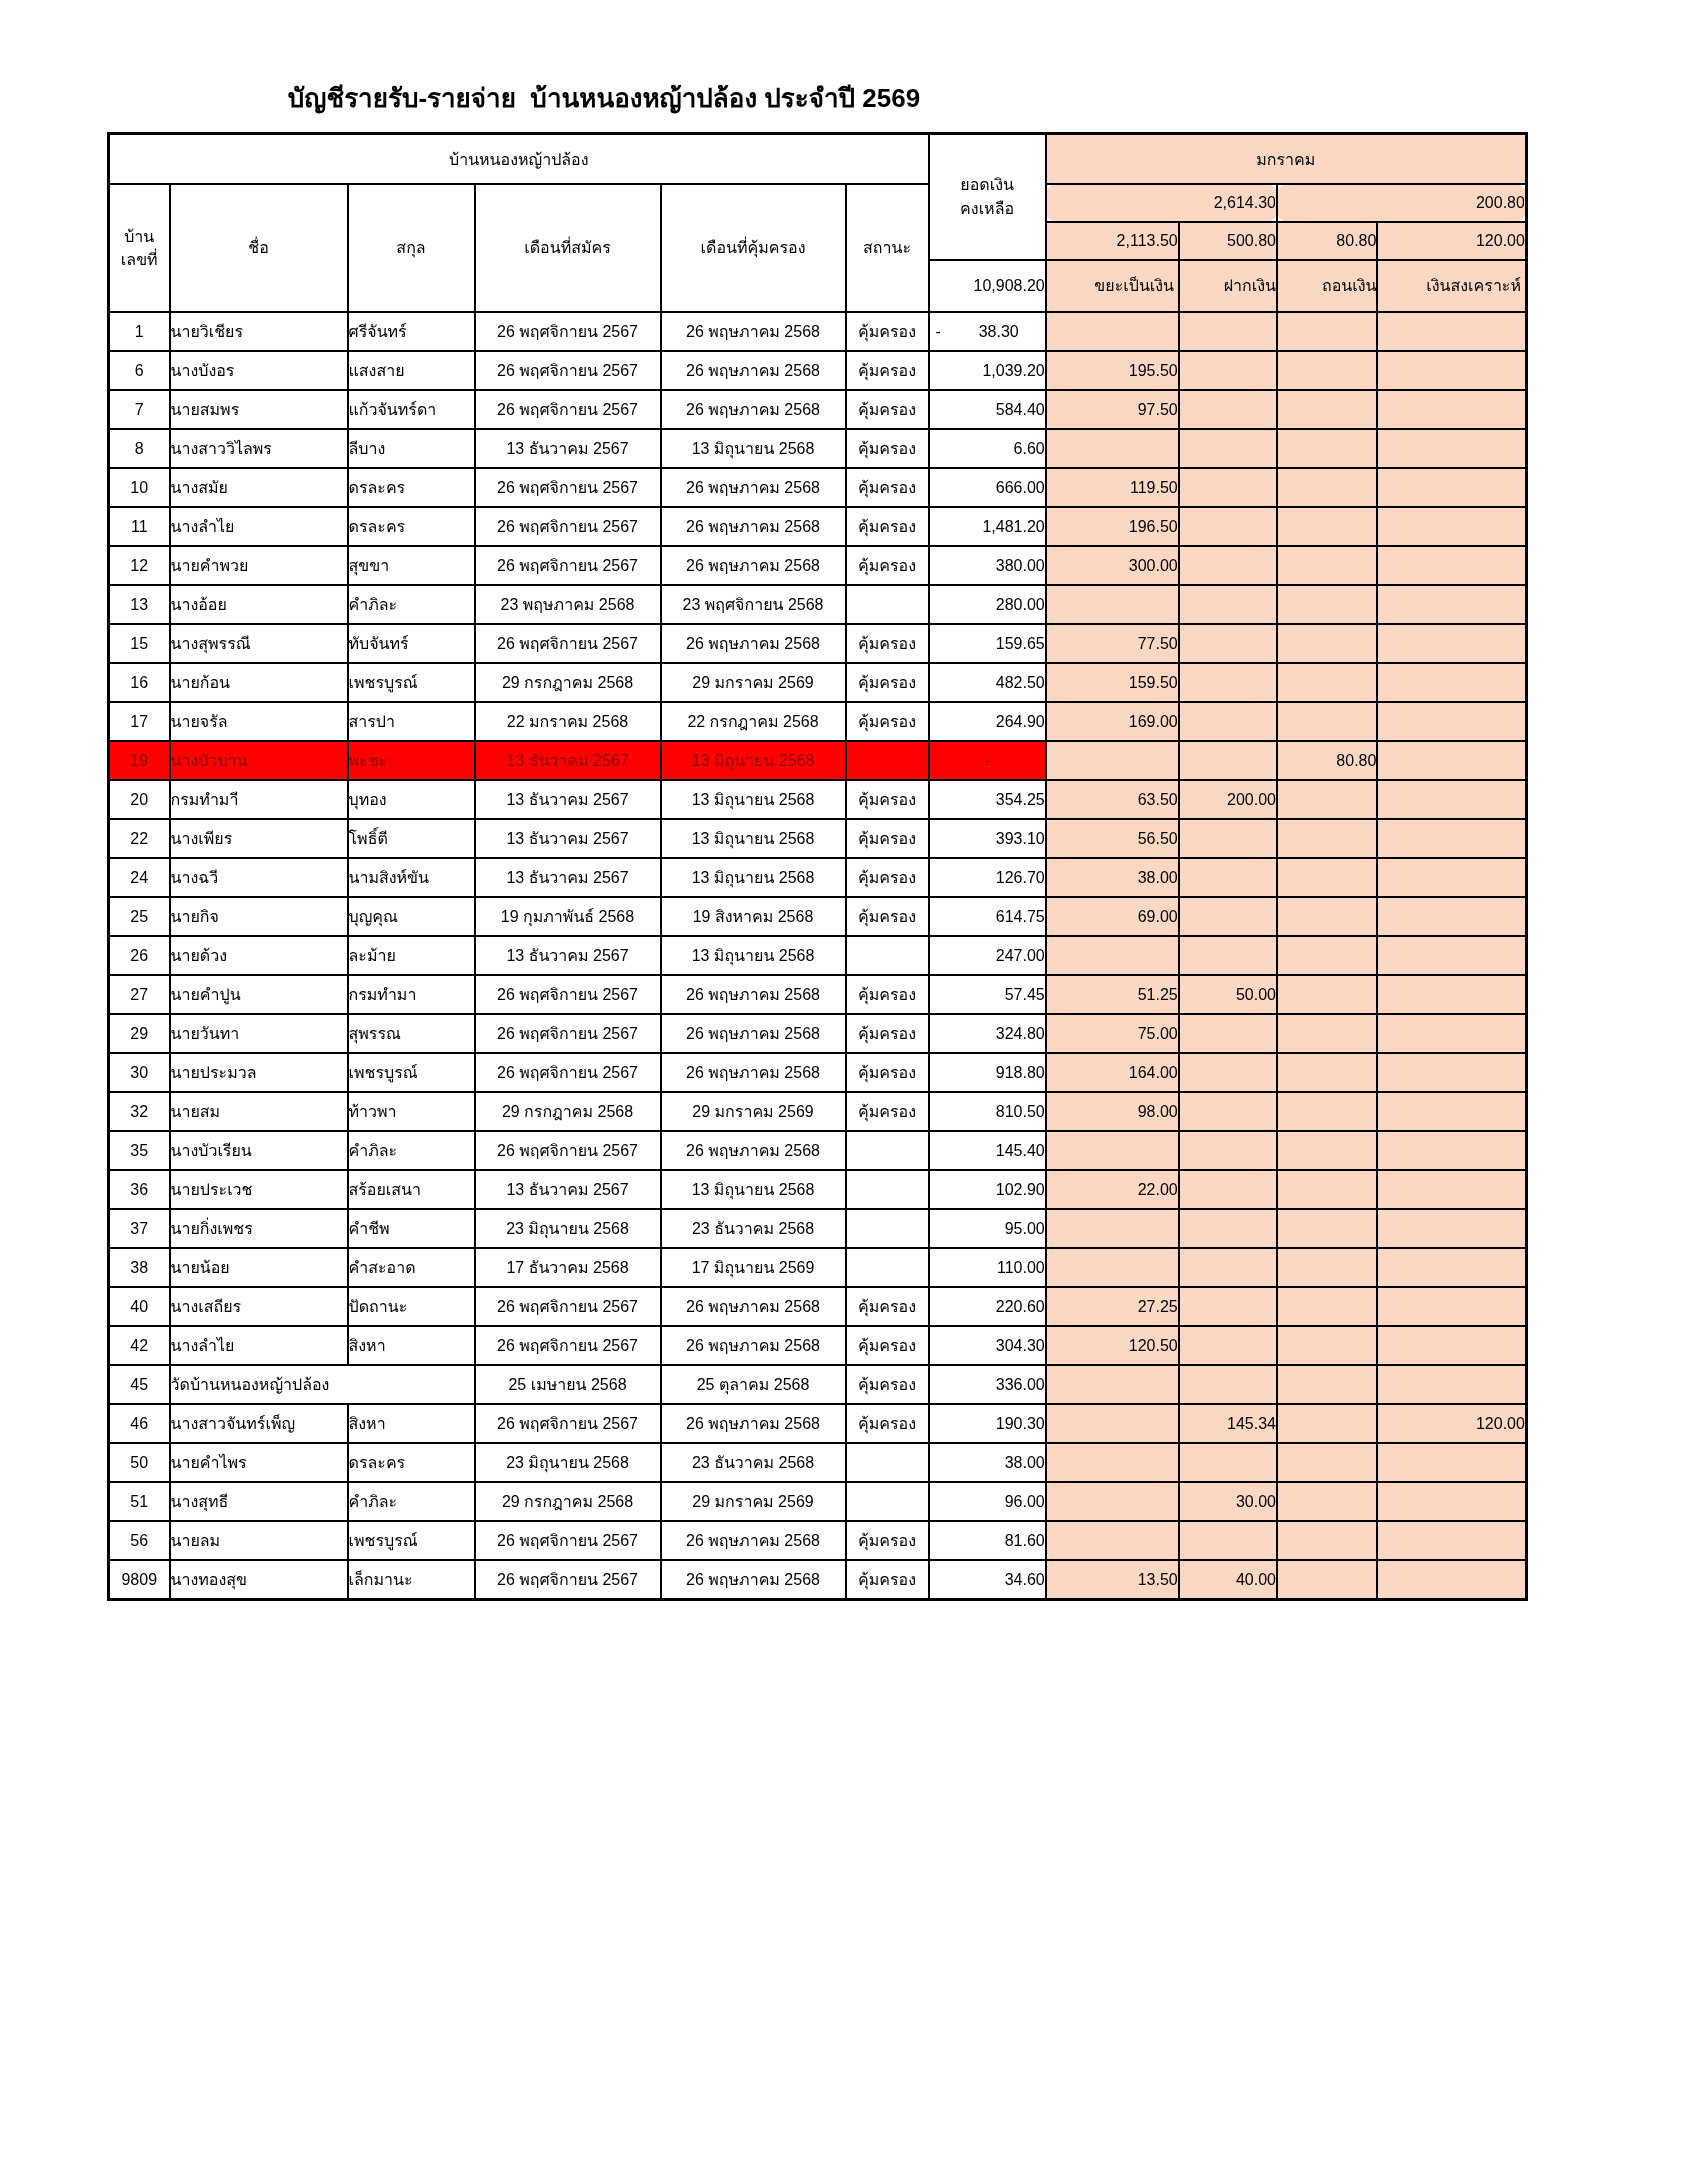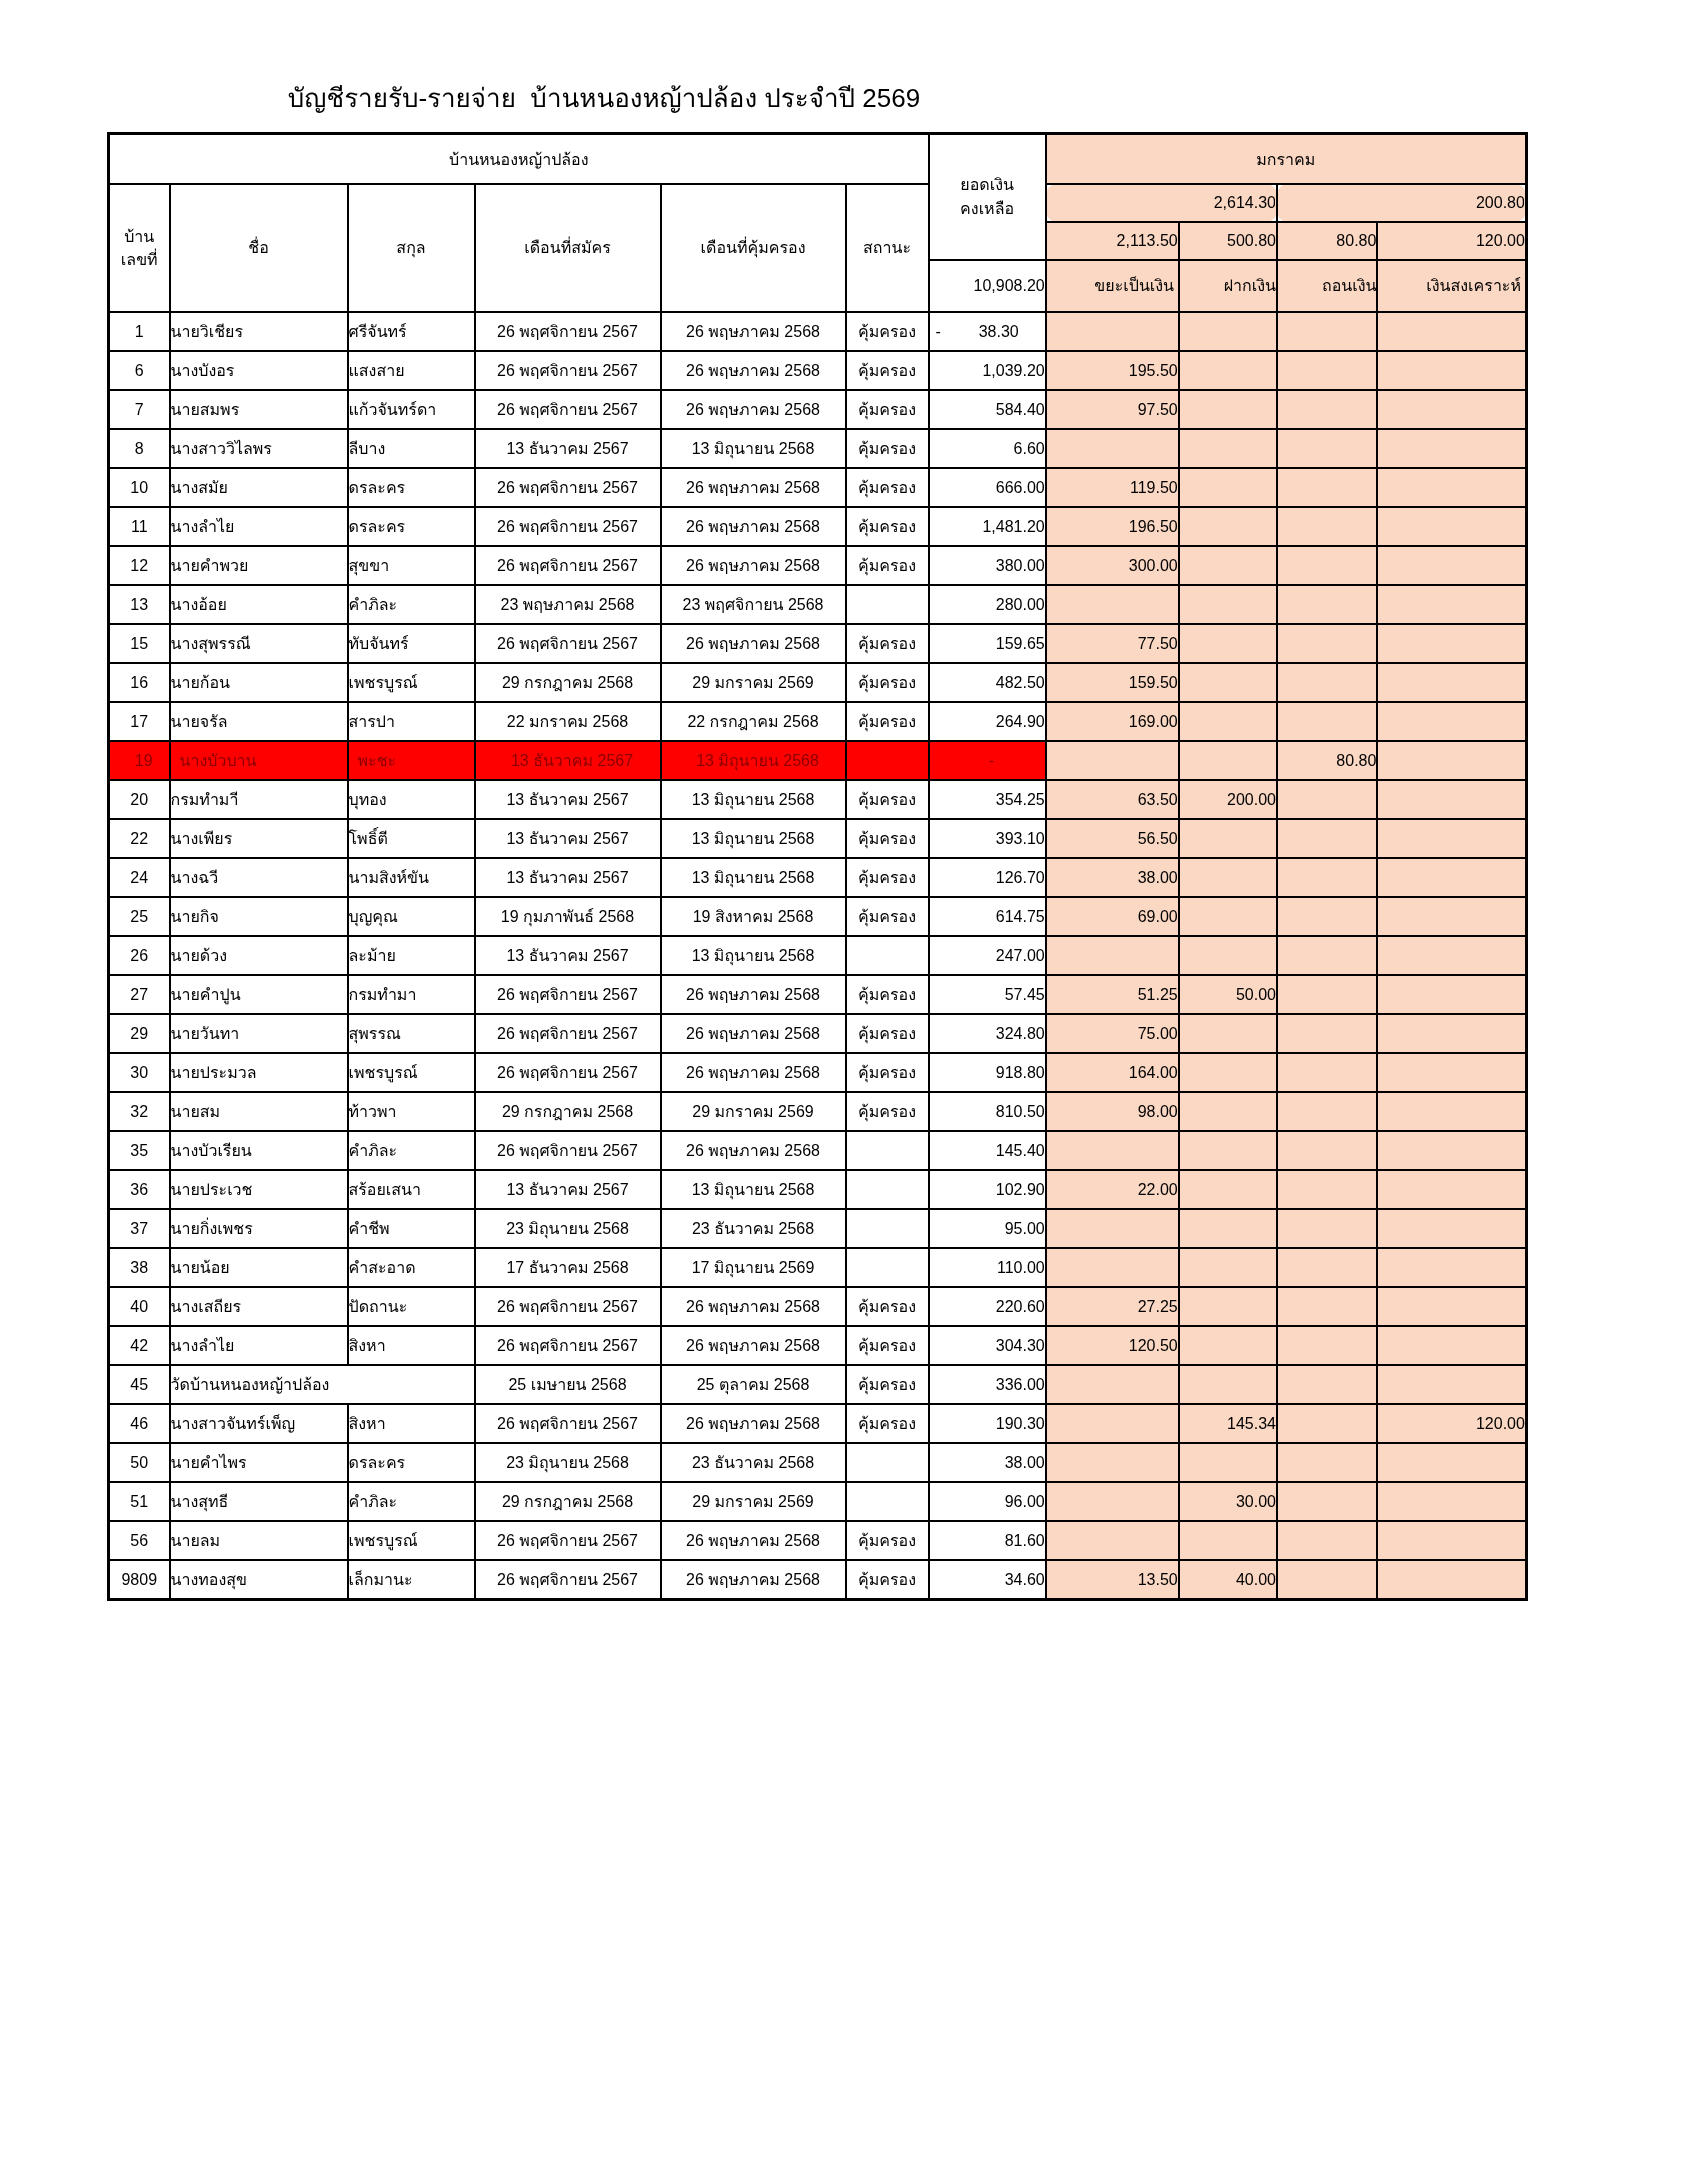--- a/index.html
+++ b/index.html
@@ -1,39 +1,39 @@
 <!DOCTYPE html>
 <html style="--pink: #fbd8c3; --red: #ff0000; --red-text: #8b0000;"><head>
 <meta charset="utf-8">
 <style>
   html,body{margin:0;padding:0;background:#fff;}
   body{width:1683px;min-height:2178px;font-family:"Liberation Sans",sans-serif;color:#000;}
   .page-title{margin:77px 0 14px 99px;width:1010px;text-align:center;
-    font-size:26px;font-weight:normal;white-space:pre;}
+    font-size:26px;font-weight:bold;white-space:pre;}
   table.ledger{border-collapse:collapse;table-layout:fixed;margin-left:107px;
     border:3px solid #000;}
   table.ledger td{border:2px solid #000;height:37px;overflow:hidden;
     font-size:16px;padding:0;vertical-align:middle;white-space:nowrap;}
   tr.hrow1 td{height:48px;}
   tr.hrow2 td{height:36px;border-radius:11px;}
   tr.hrow3 td{height:36px;margin-left:28px;}
   tr.hrow4 td{height:50px;padding-left:44px;}
   .b{font-weight:normal;}
   .ac{text-align:center;}
   .al{text-align:left;padding-left:6px;}
   .ar{text-align:right;}
   .pink{background:var(--pink,#fbd8c3);}
   .hnum{padding-right:10px;}
   .c-balance{padding-right:26px;}
   .c-month{padding-right:20px;}
   .colhead{font-size:17px;line-height:1.45;}
   .grouphead{font-size:20px;}
   .monthhead{font-size:18px;}
   .balhead{font-size:17px;line-height:1.5;}
-  tr.hl td.redcell{background:var(--red,#ff0000);color:var(--red-text,#8b0000);padding-left:9px;}
+  tr.hl td.redcell{background:var(--red,#ff0000);color:var(--red-text,#8b0000);}
   .flexbal{display:flex;justify-content:space-between;align-items:center;
     padding-left:6px;padding-right:26px;}
   .flexbal .v{text-align:right;}
 </style>
 </head>
 <body>
 
 <div class="page-title">บัญชีรายรับ-รายจ่าย  บ้านหนองหญ้าปล้อง ประจำปี 2569</div>
 
 <table class="ledger">

